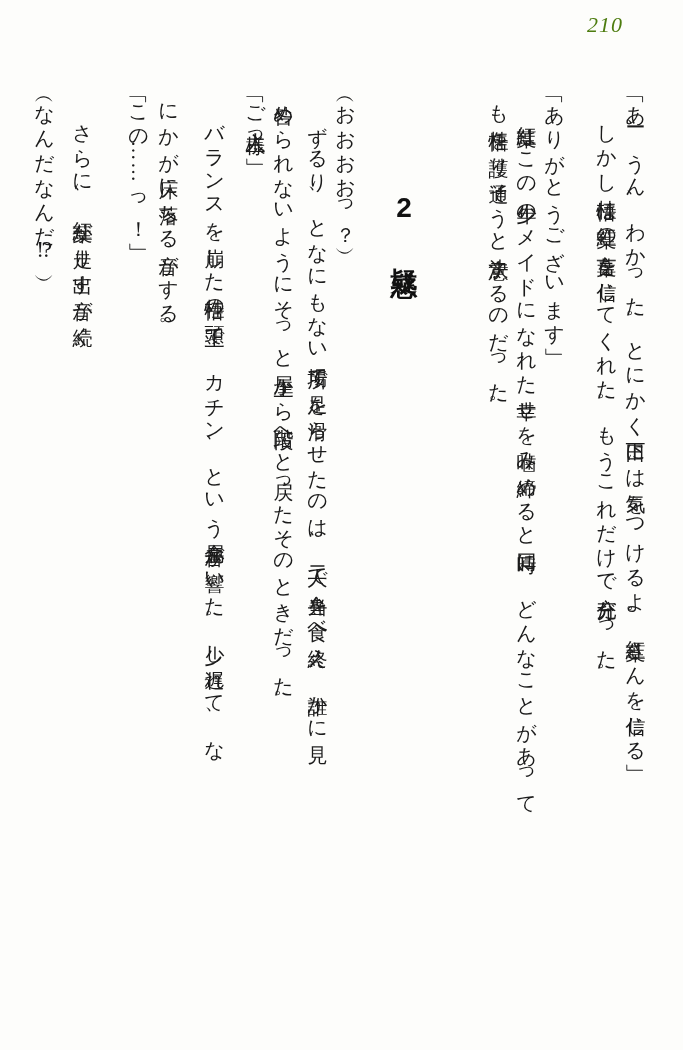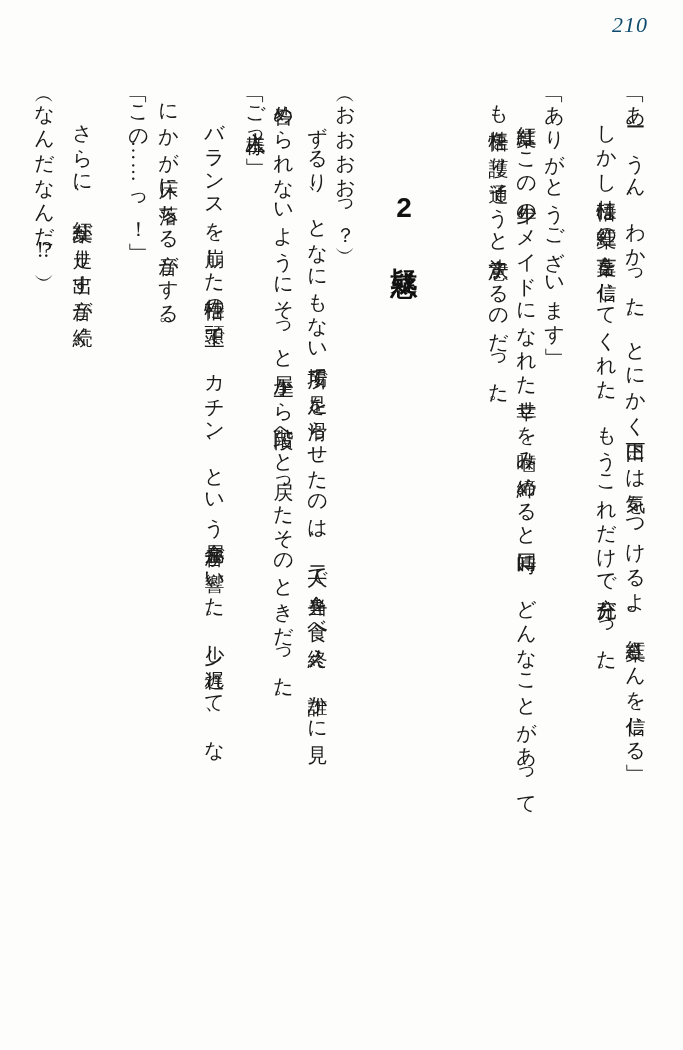--- a/index.html
+++ b/index.html
@@ -16,25 +16,25 @@
   .page {
     position: relative;
     width: 683px;
     height: 1050px;
     background: #fdfdfb;
     color: #1b1b1b;
   }
   .page-number {
     position: absolute;
     top: 12px;
-    left: 612px;
+    left: 587px;
     font-size: 22px;
     font-style: italic;
     letter-spacing: 1px;
-    color: #0c4a6e;
+    color: #4d7c0f;
     font-family: "Liberation Serif", "DejaVu Serif", serif;
   }
   .vline {
     position: absolute;
     writing-mode: vertical-rl;
     text-orientation: mixed;
     font-size: 20px;
     letter-spacing: 1.6px;
     line-height: 24px;
     white-space: nowrap;

